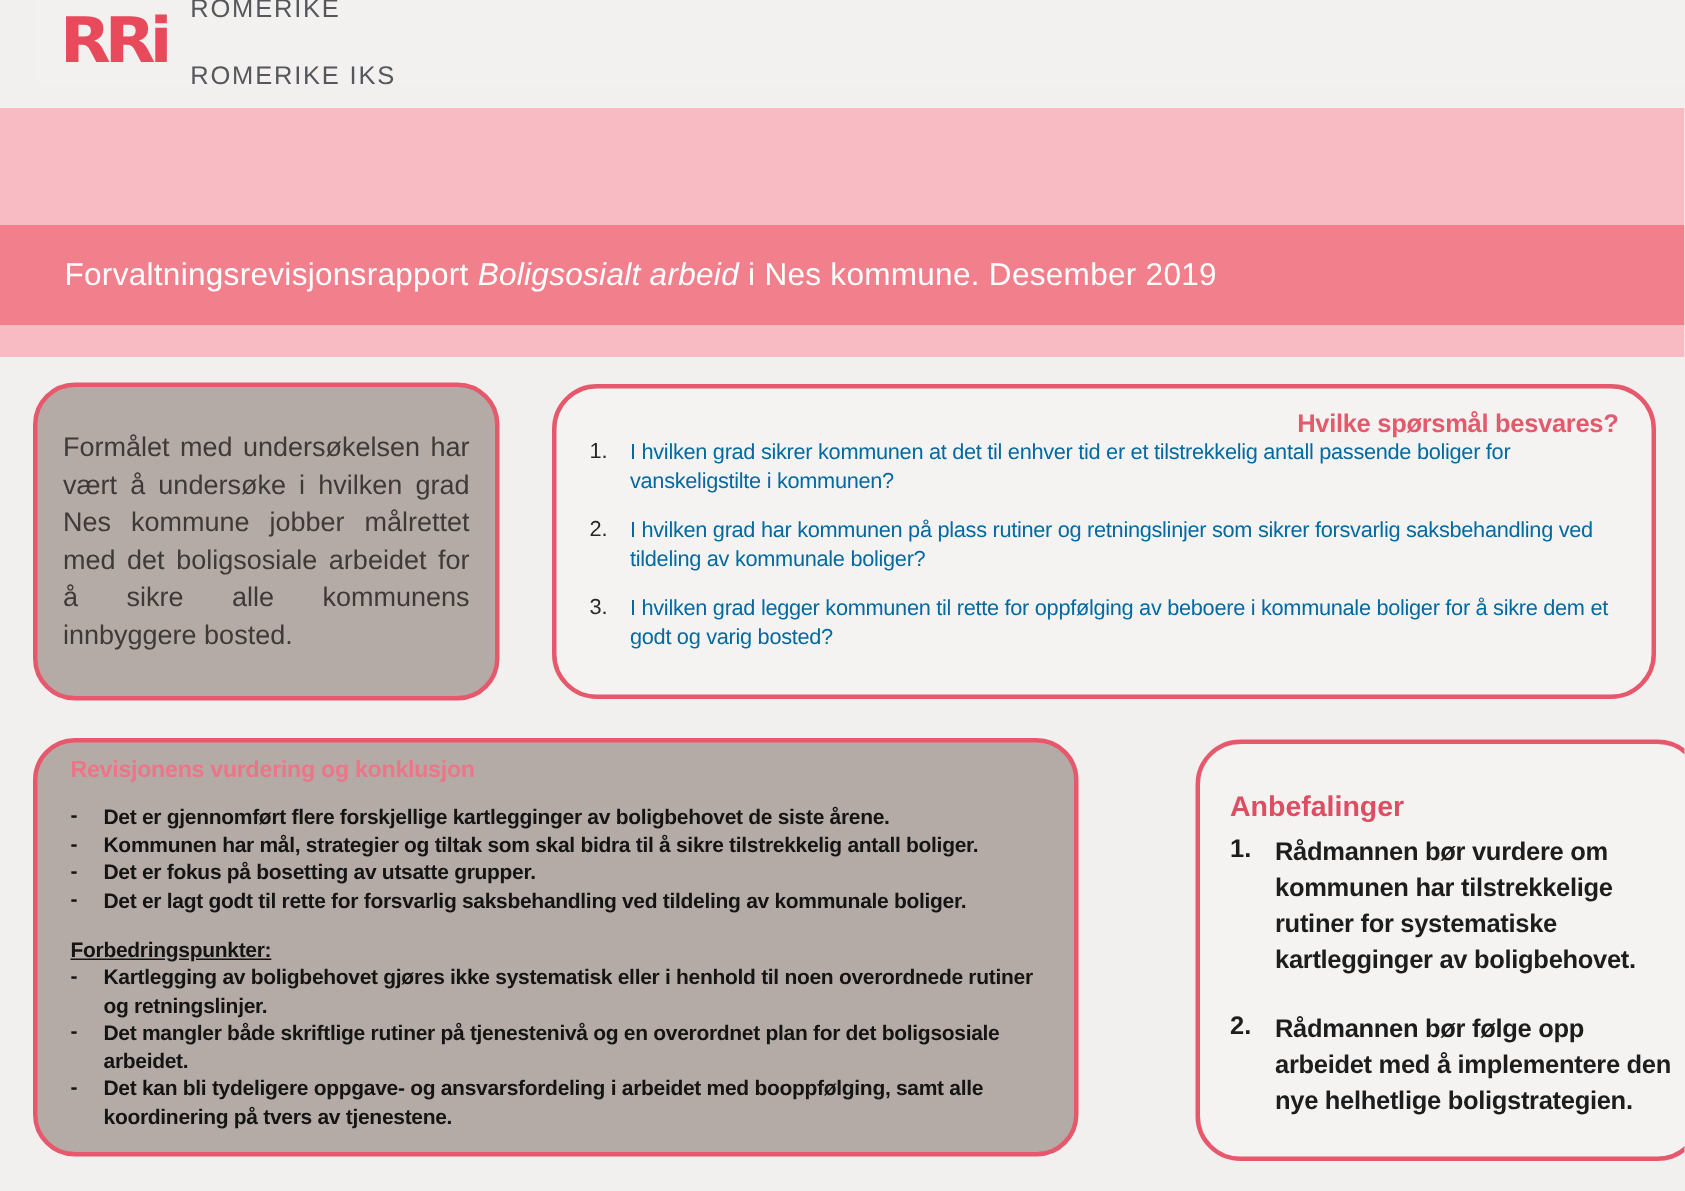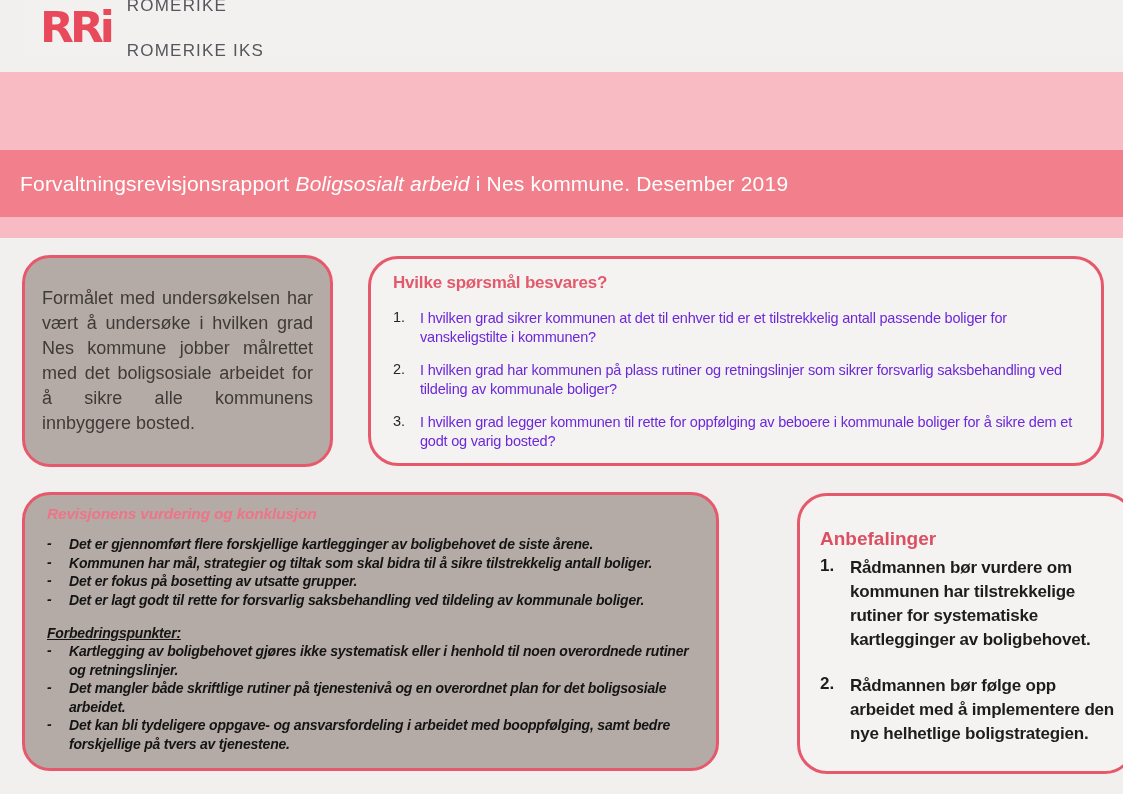--- a/index.html
+++ b/index.html
@@ -29,21 +29,21 @@
     letter-spacing: 1.2px; font-weight: 500; gap: 24px;
   }
 
   
   .band-top {
     position: absolute; left: 0; top: 72px; width: 1123px; height: 78px;
     background: #f8bbc3;
   }
   .titlebar {
     position: absolute; left: 0; top: 150px; width: 1123px; height: 67px;
-    background: #f2808c; display: flex; align-items: center; padding-left: 20px;
+    background: #f2808c; display: flex; align-items: center; padding-left: 43px;
   }
   .title { color: #ffffff; font-size: 21px; letter-spacing: 0.2px; }
   .title .it { font-style: italic; }
   .band-bottom {
     position: absolute; left: 0; top: 217px; width: 1123px; height: 21px;
     background: #f8bbc3;
   }
 
   
   .main {
@@ -65,36 +65,36 @@
     font-size: 18px; line-height: 25px; color: #3e3a38;
     text-align: justify; text-justify: inter-word;
   }
 
   
   .questions {
     left: 368px; top: 18px; width: 736px; height: 210px;
     padding: 14px 22px 0 22px;
   }
   .q-heading {
-    color: #e25a6b; font-weight: bold; font-size: 17px; margin-bottom: 16px;
+    color: #e25a6b; font-weight: bold; font-size: 17px; 
     letter-spacing: -0.2px;
+    text-align: right;
   }
   .q-item { display: flex; margin-bottom: 14px; }
   .q-num {
     width: 27px; flex: 0 0 27px; font-size: 14.5px; color: #262626;
   }
   .q-text {
-    font-size: 14.5px; line-height: 19px; color: #6d28d9; letter-spacing: -0.2px;
+    font-size: 14.5px; line-height: 19px; color: #0369a1; letter-spacing: -0.2px;
   }
 
   
   .assessment {
     left: 22px; top: 254px; width: 697px; height: 279px;
     padding: 10px 22px 0 22px;
-    font-style: italic;
   }
   .a-heading {
     color: #ee7487; font-weight: bold; font-size: 15.5px; margin-bottom: 12px;
     letter-spacing: -0.2px;
   }
   .a-label {
     font-size: 14px; font-weight: bold; color: #141414;
     text-decoration: underline; margin-bottom: 1px; letter-spacing: -0.2px;
   }
   .a-list { margin-bottom: 16px; }
@@ -190,21 +190,21 @@
       <div class="a-item">
         <span class="a-dash">-</span>
         <span class="a-item-text">Kartlegging av boligbehovet gjøres ikke systematisk eller i henhold til noen overordnede rutiner og retningslinjer.</span>
       </div>
       <div class="a-item">
         <span class="a-dash">-</span>
         <span class="a-item-text">Det mangler både skriftlige rutiner på tjenestenivå og en overordnet plan for det boligsosiale arbeidet.</span>
       </div>
       <div class="a-item">
         <span class="a-dash">-</span>
-        <span class="a-item-text">Det kan bli tydeligere oppgave- og ansvarsfordeling i arbeidet med booppfølging,  samt bedre forskjellige på tvers av tjenestene.</span>
+        <span class="a-item-text">Det kan bli tydeligere oppgave- og ansvarsfordeling i arbeidet med booppfølging,  samt alle koordinering på tvers av tjenestene.</span>
       </div>
     </div>
   </div>
 
   <div class="rbox box-light recommendations">
     <div class="r-heading">Anbefalinger</div>
     <div class="r-item">
       <span class="r-num">1.</span>
       <span class="r-text">Rådmannen bør vurdere om kommunen har tilstrekkelige rutiner for systematiske kartlegginger av boligbehovet.</span>
     </div>

